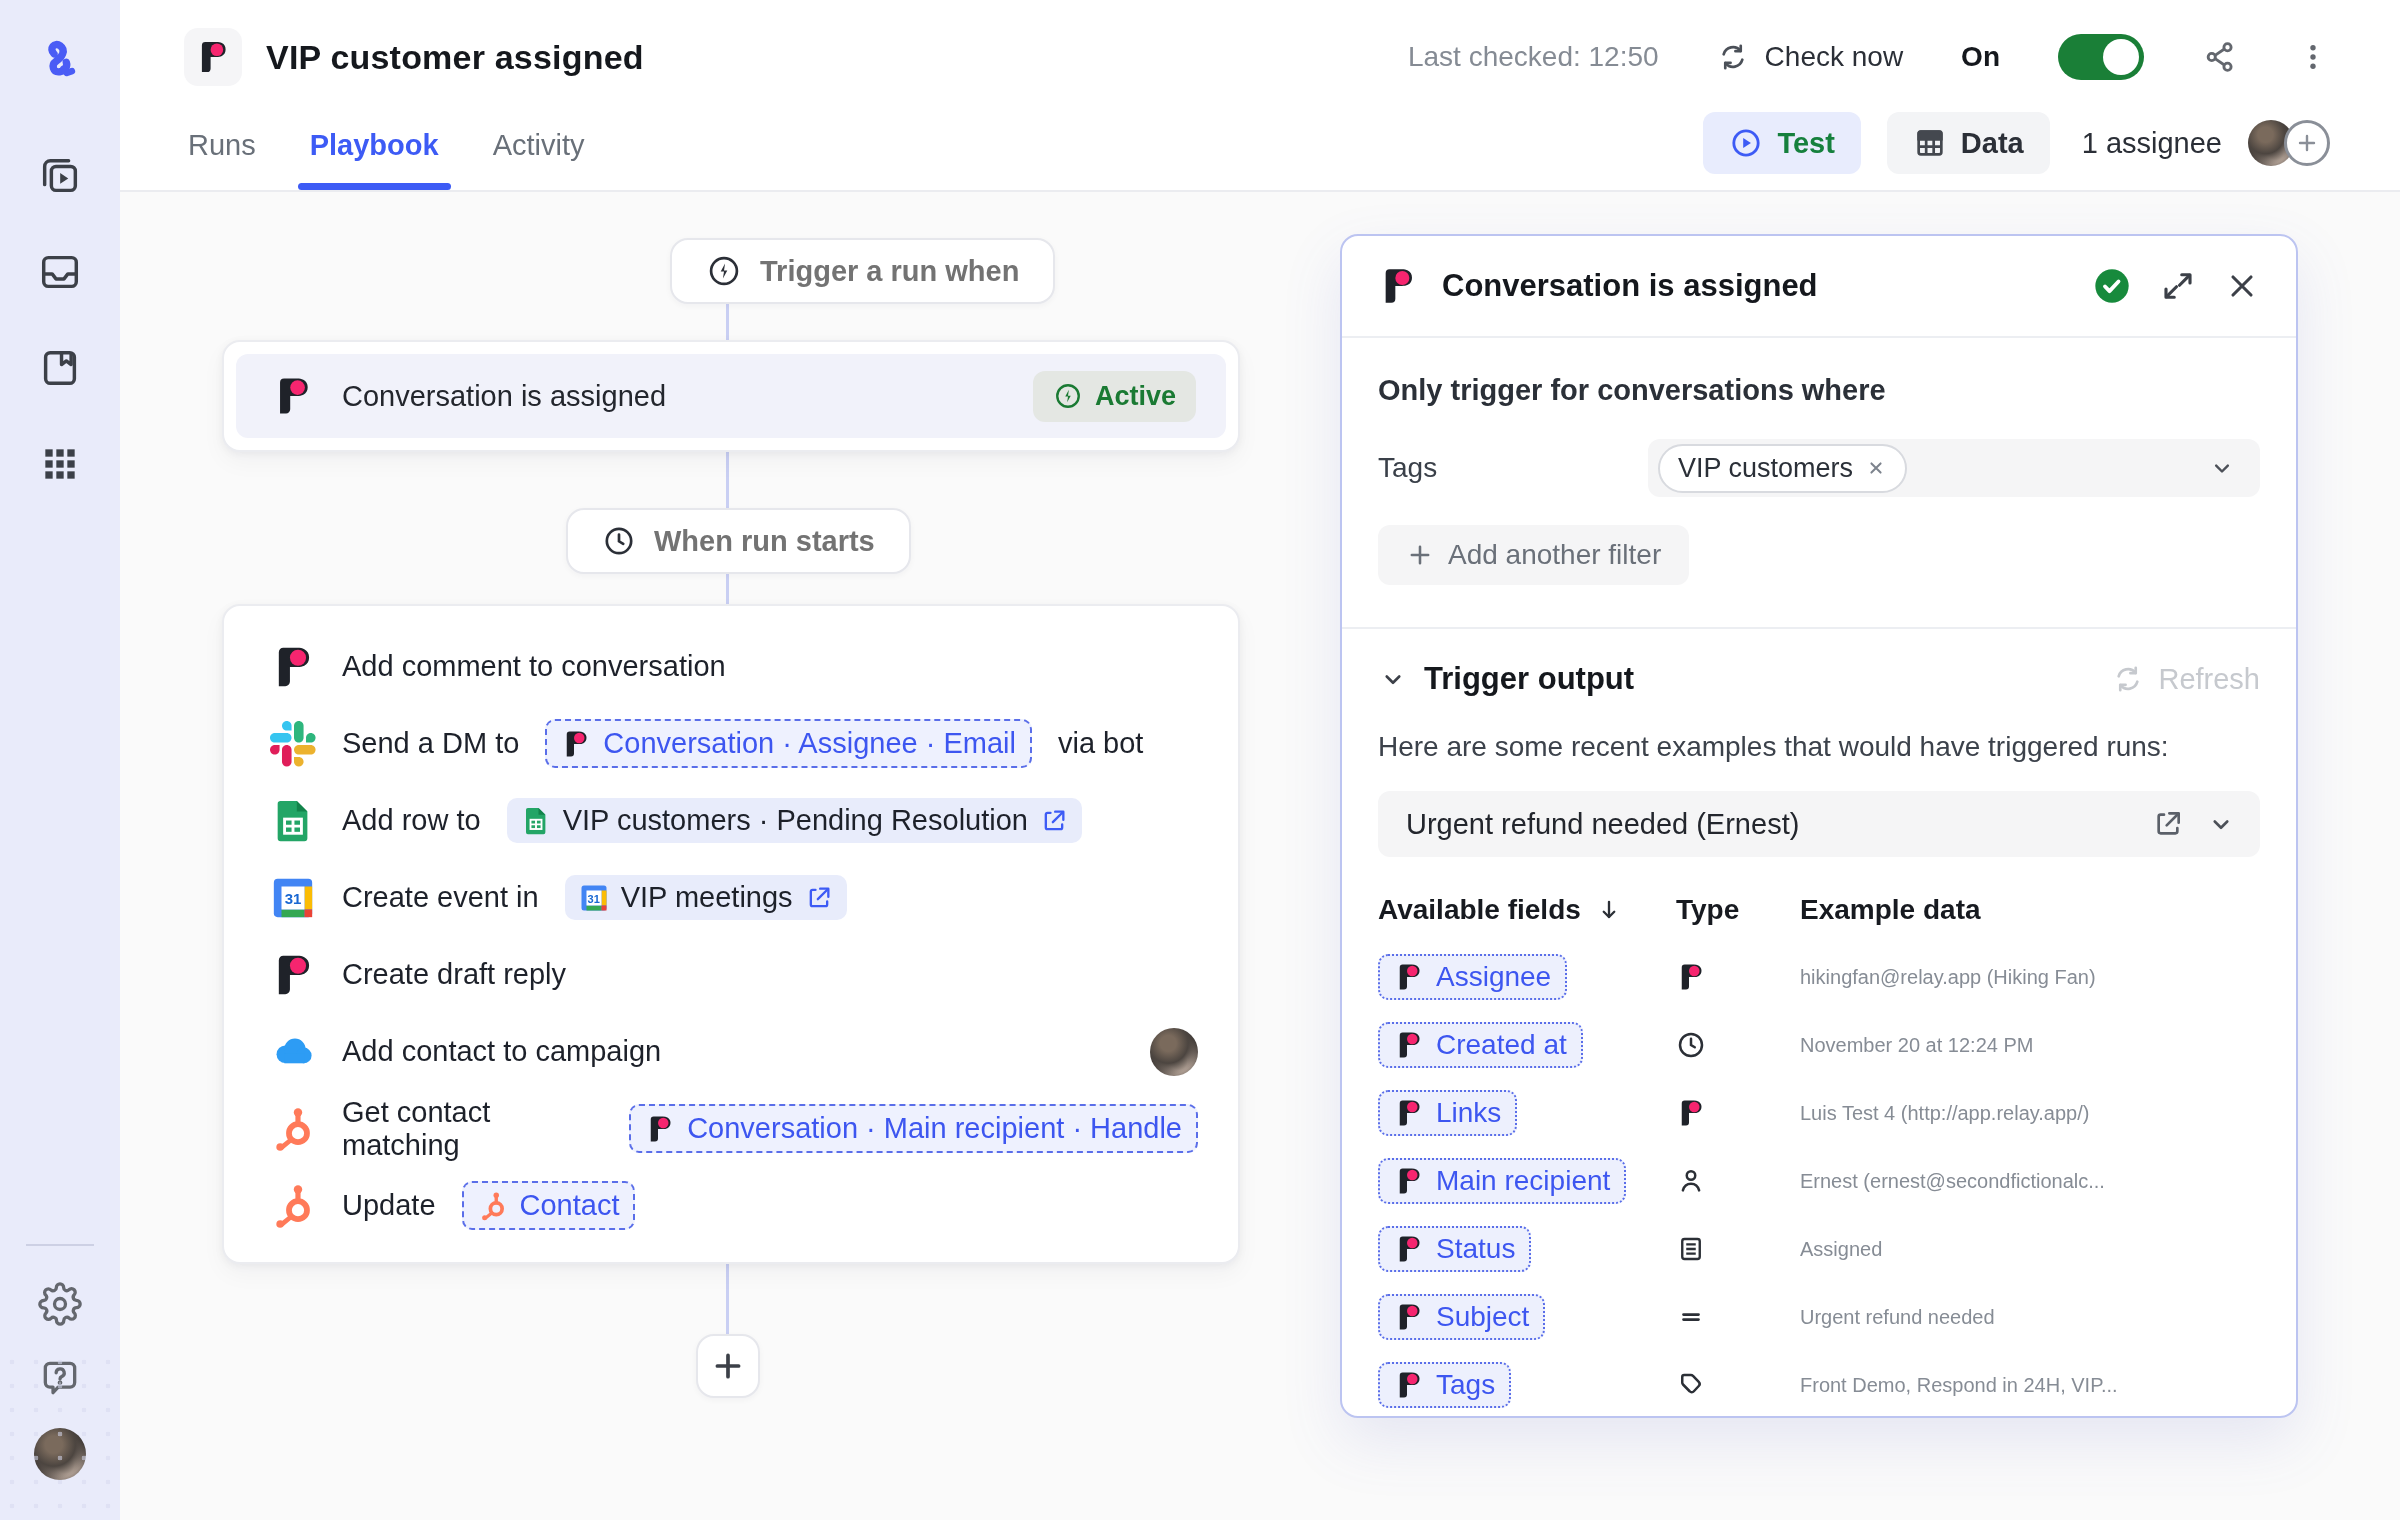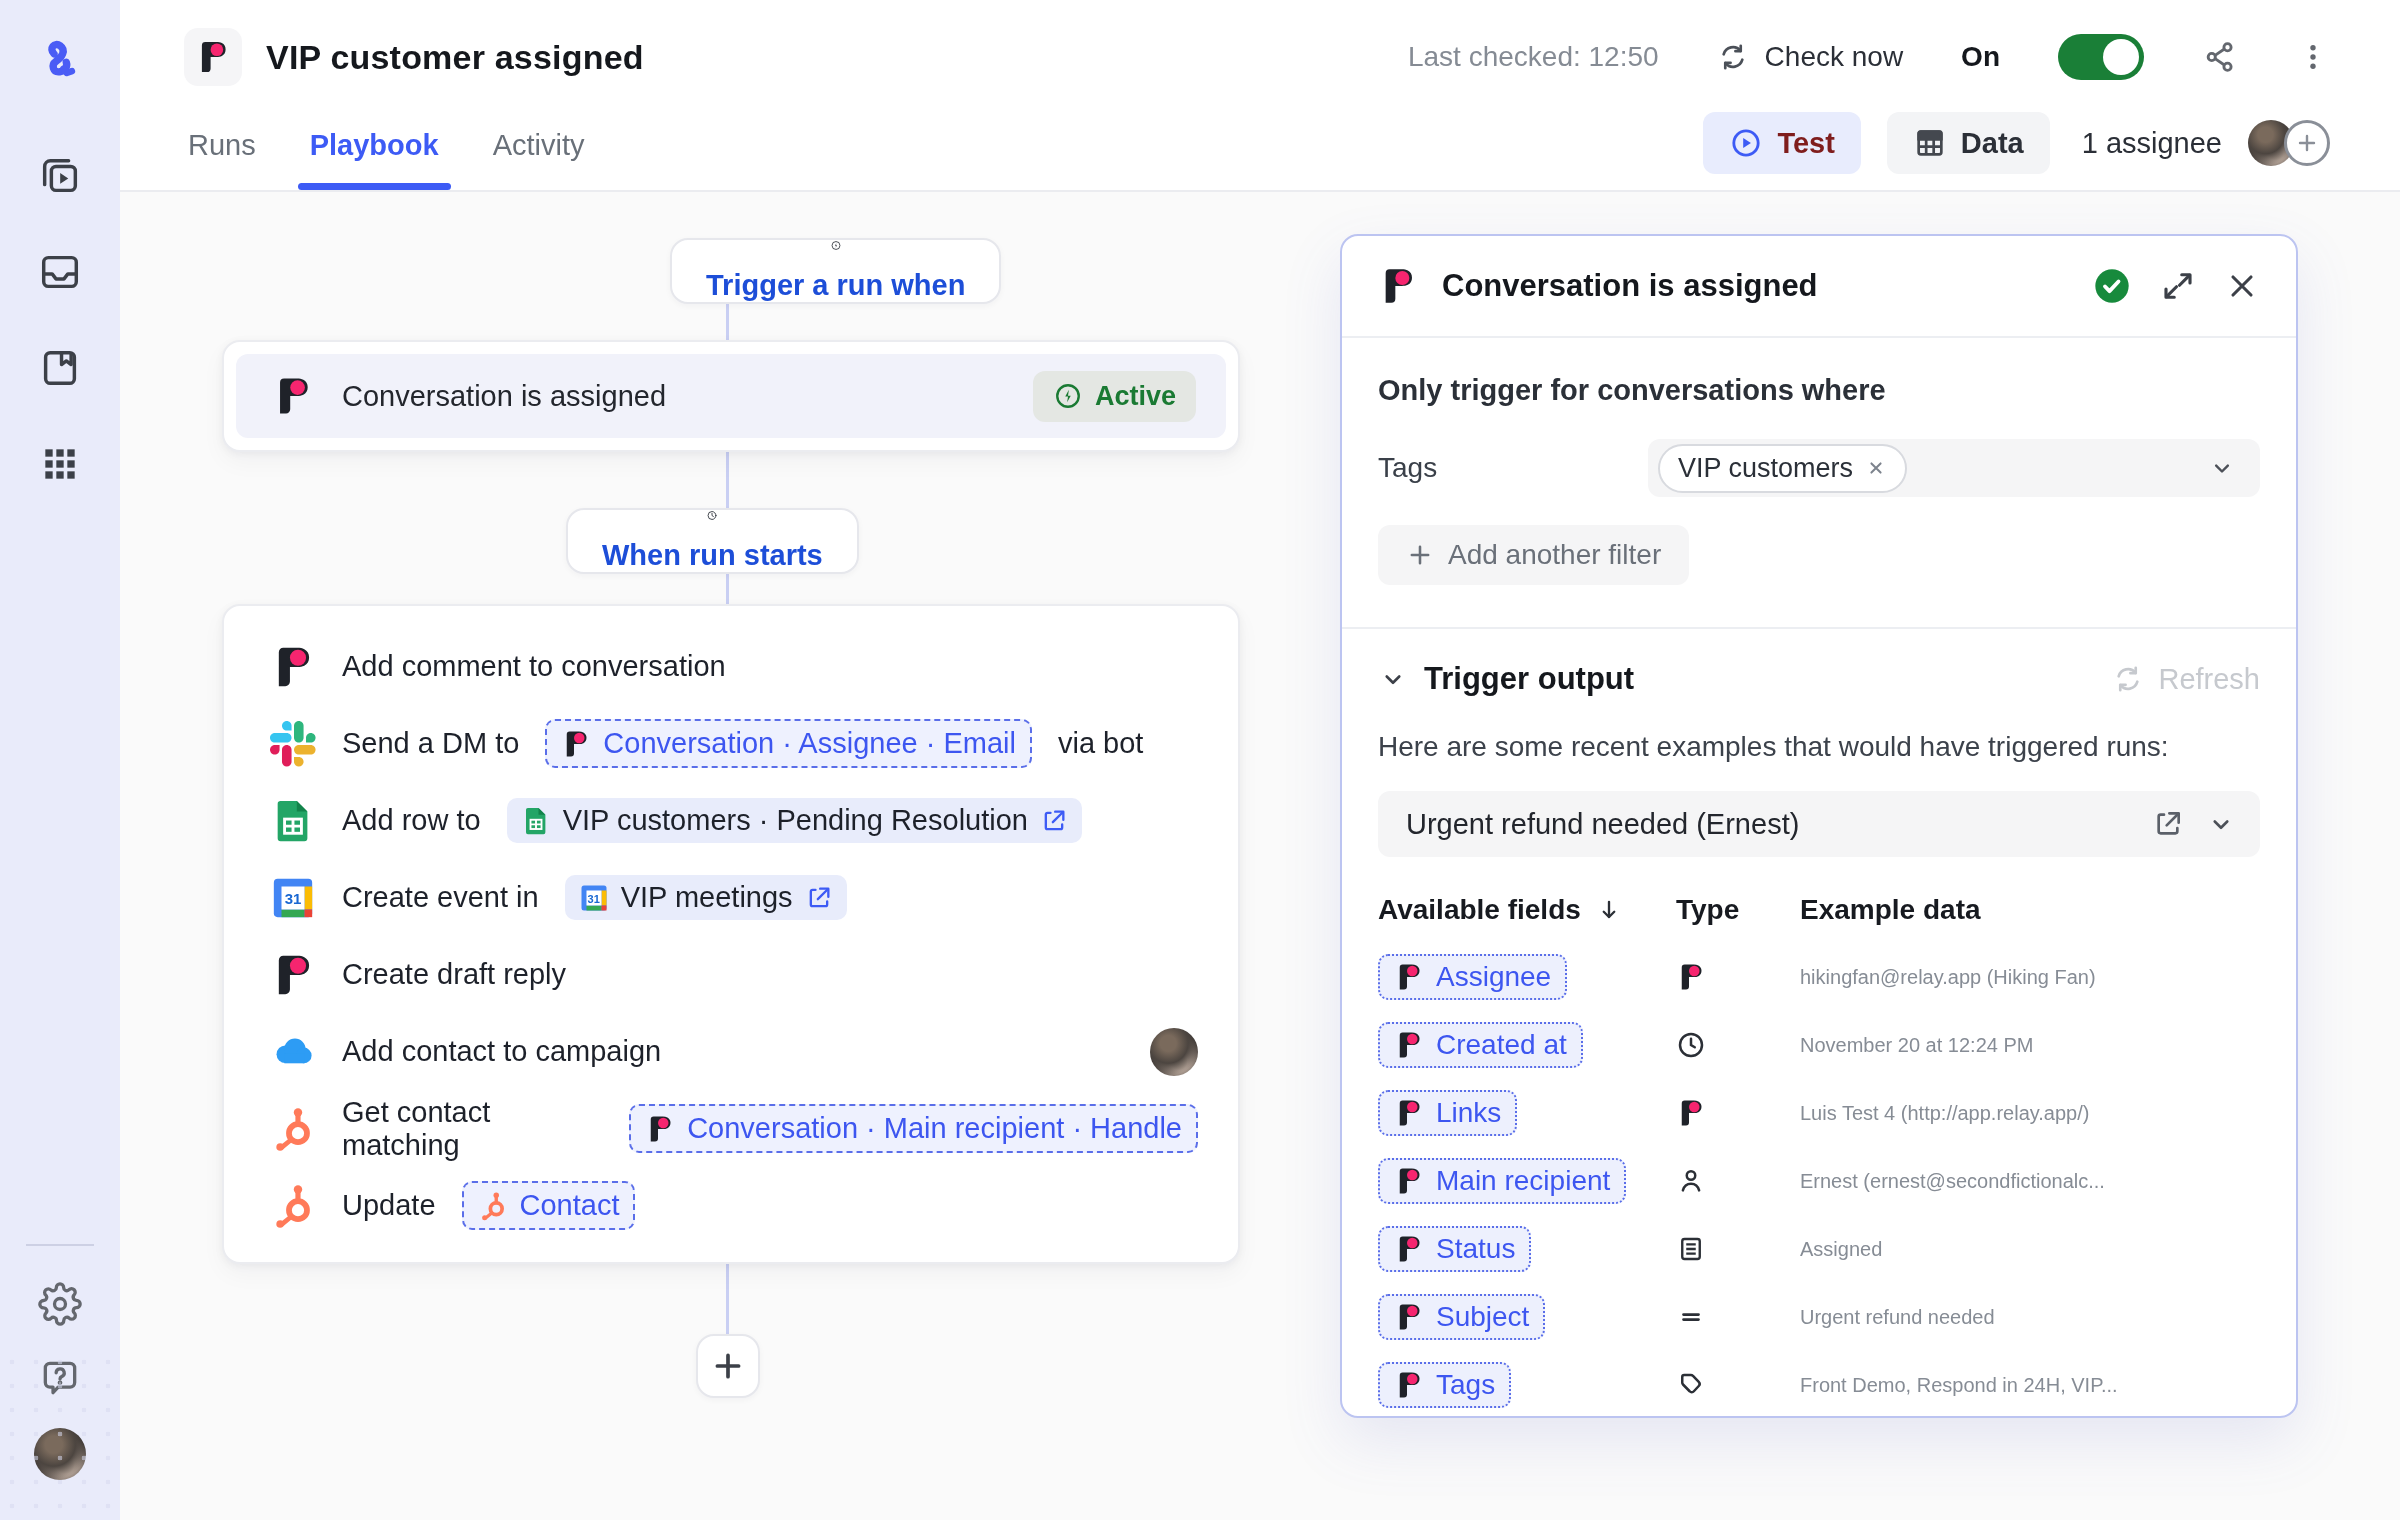--- a/index.html
+++ b/index.html
@@ -29,31 +29,31 @@
   .toggle .knob { position:absolute; right:5px; top:5px; width:36px; height:36px; border-radius:50%; background:#fff; }
   .iconbtn { cursor:pointer; display:flex; align-items:center; justify-content:center; }
 
   .topbar-row2 { height:90px; display:flex; align-items:flex-end; padding:0 70px 0 64px; }
   .tabs { display:flex; gap:46px; height:100%; align-items:center; }
   .tab { font-size:29px; color:#697079; font-weight:500; padding:0 4px; height:100%; display:flex; align-items:center; position:relative; cursor:pointer; }
   .tab.active { color:#3d5bf5; font-weight:600; }
   .tab.active::after { content:""; position:absolute; left:-8px; right:-8px; bottom:0; height:7px; border-radius:4px; background:#3d5bf5; }
   .row2-right { margin-left:auto; display:flex; align-items:center; gap:26px; padding-bottom:16px; }
   .btn { display:flex; align-items:center; gap:14px; height:62px; padding:0 26px; border-radius:12px; font-size:29px; font-weight:600; cursor:pointer; }
-  .btn-test { background:#e8ecfd; color:#7f1d1d; }
+  .btn-test { background:#e8ecfd; color:#15803d; }
   .btn-data { background:#f3f4f6; color:#2b2f37; }
   .assignee-label { font-size:29px; color:#2b2f37; margin-left:6px; }
   .assignee-cluster { display:flex; align-items:center; }
   .assignee-cluster .avatar { width:46px; height:46px; }
   .add-assignee { width:46px; height:46px; border-radius:50%; border:3px solid #8a8f98; display:flex; align-items:center; justify-content:center; margin-left:-10px; background:#fff; cursor:pointer; }
 
   
   .canvas { position:absolute; left:120px; right:0; top:194px; bottom:0; }
   .connector { position:absolute; width:3px; background:#c9cff3; left:606px; }
-  .pill { position:absolute; background:#fff; border:2px solid #e6e7ec; border-radius:18px; display:flex; align-items:center; gap:18px; padding:0 34px; height:66px; font-size:29px; font-weight:600; color:#1d4ed8; box-shadow:0 2px 6px rgba(20,24,40,.04);flex-direction:column; }
+  .pill { position:absolute; background:#fff; border:2px solid #e6e7ec; border-radius:18px; display:flex; align-items:center; gap:18px; padding:0 34px; height:66px; font-size:29px; font-weight:600; color:#737373; box-shadow:0 2px 6px rgba(20,24,40,.04); }
   .card { position:absolute; left:102px; width:1018px; background:#fff; border:2px solid #ebecf0; border-radius:18px; box-shadow:0 2px 8px rgba(20,24,40,.05), 0 10px 24px rgba(20,24,40,.04); }
   .trigger-card { top:146px; height:112px; padding:12px; cursor:pointer; }
   .trigger-inner { background:#f1f2fa; border-radius:12px; height:100%; display:flex; align-items:center; padding:0 30px 0 36px; gap:28px; }
   .trigger-title { font-size:29px; color:#23262d; }
   .badge-active { margin-left:auto; display:flex; align-items:center; gap:12px; background:#e4e7e3; color:#1a7a33; border-radius:12px; padding:10px 20px; font-size:27px; font-weight:600; }
   .actions-card { top:410px; height:660px; padding:22px 0; cursor:pointer; }
   .action-row { height:77px; display:flex; align-items:center; padding:0 40px 0 46px; gap:26px; font-size:29px; color:#1d212a; }
   .appic { width:46px; height:46px; flex:0 0 46px; position:relative; }
   .appic.mini { width:30px; height:30px; flex:0 0 30px; }
   .cal-day { position:absolute; inset:0; display:flex; align-items:center; justify-content:center; color:#1967d2; font-weight:700; font-size:15px; padding-top:2px; }

